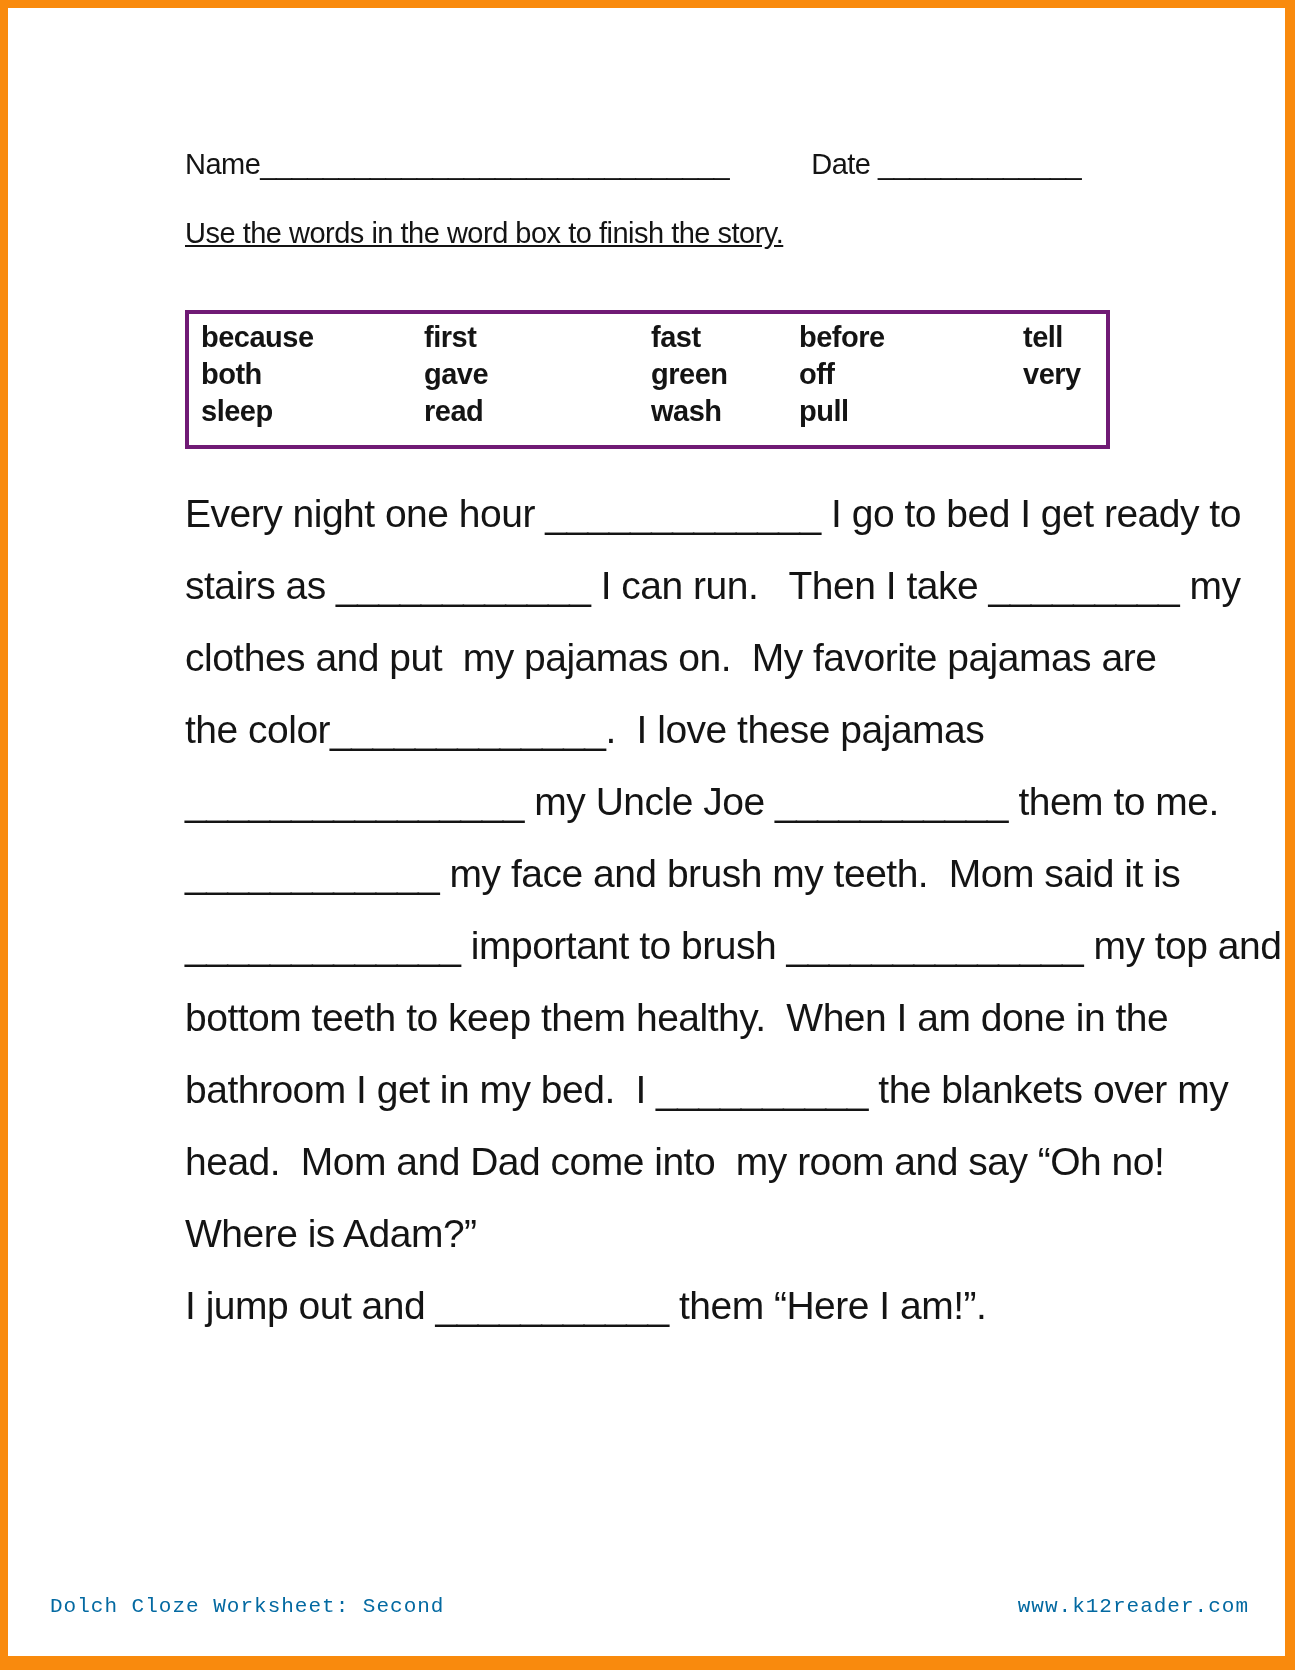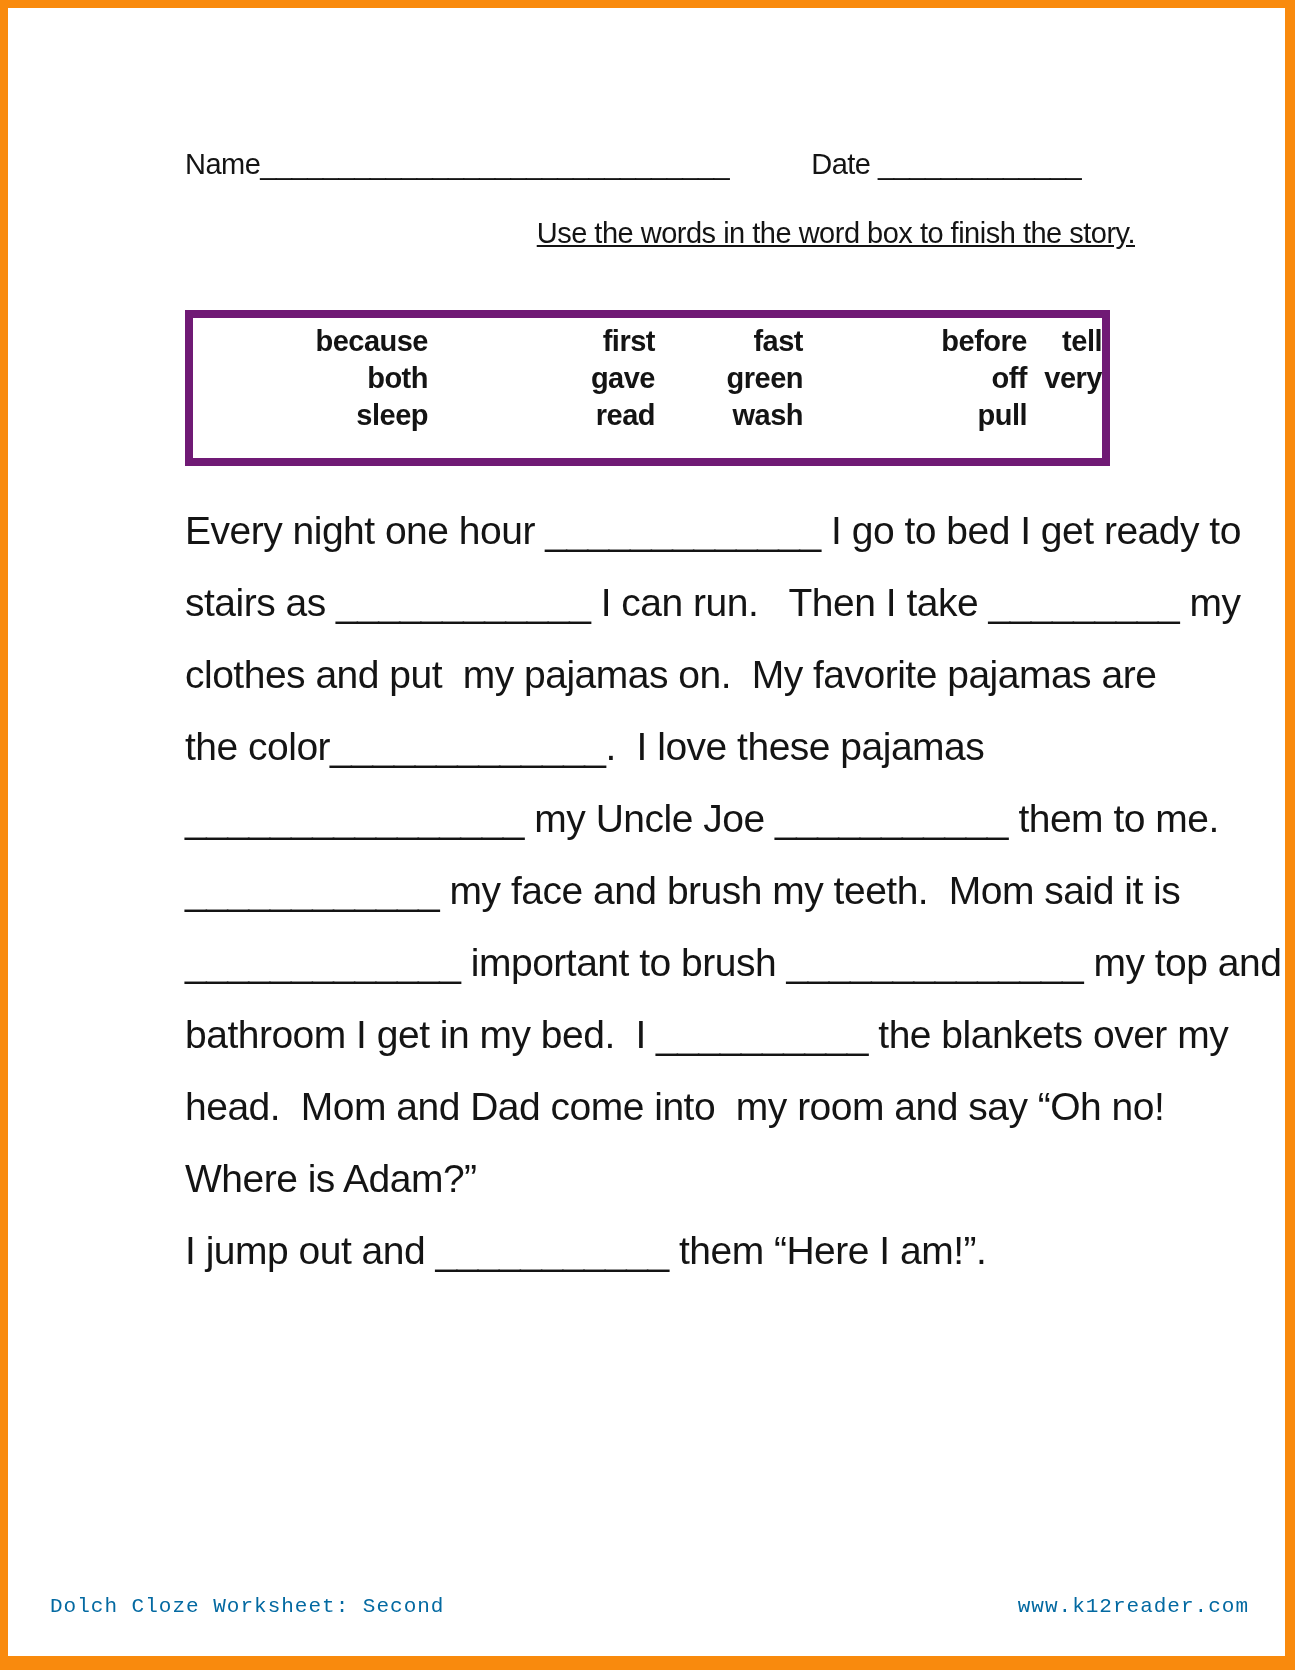--- a/index.html
+++ b/index.html
@@ -15,43 +15,42 @@
     width:100%;height:100%;
     background:#ffffff;
     font-family:"Liberation Sans","DejaVu Sans",sans-serif;
     color:#141414;
     overflow:hidden;
   }
   .main{
     position:absolute;
     left:177px;top:0;
     width:950px;
-    text-align:right;
   }
   .header-row{
     padding-top:140px;
     display:flex;
     align-items:baseline;
     font-size:29px;
     letter-spacing:-0.5px;
     white-space:pre;
   }
   .date-part{margin-left:82px;}
   .instruction{
     margin-top:36px;
     font-size:29px;
     letter-spacing:-0.5px;
     text-decoration:underline;
   }
   .word-box{
     margin-top:60px;
     box-sizing:border-box;
     width:925px;
-    border:8px solid #701a75;
-    padding:5px 0 24px 12px;
+    border:4px solid #701a75;
+    padding:5px 0 15px 12px;
     display:grid;
     grid-template-columns:223px 227px 148px 224px auto;
     font-size:29px;
     font-weight:bold;
     line-height:37px;
     letter-spacing:-0.5px;
   }
   .story{
     margin-top:10px;
   }
@@ -111,20 +110,21 @@
       </div>
 
       <div class="story">
         <div class="story-line"><span>Every night one hour _____________ I go to bed I get ready to</span></div>
         <div class="story-line"><span>stairs as ____________ I can run.   Then I take _________ my</span></div>
         <div class="story-line"><span>clothes and put  my pajamas on.  My favorite pajamas are</span></div>
         <div class="story-line"><span>the color_____________.  I love these pajamas</span></div>
         <div class="story-line"><span>________________ my Uncle Joe ___________ them to me.</span></div>
         <div class="story-line"><span>____________ my face and brush my teeth.  Mom said it is</span></div>
         <div class="story-line"><span>_____________ important to brush ______________ my top and</span></div>
+        <div class="story-line"><span>bottom teeth to keep them healthy.  When I am done in the</span></div>
         <div class="story-line"><span>bathroom I get in my bed.  I __________ the blankets over my</span></div>
         <div class="story-line"><span>head.  Mom and Dad come into  my room and say “Oh no!</span></div>
         <div class="story-line"><span>Where is Adam?”</span></div>
         <div class="story-line"><span>I jump out and ___________ them “Here I am!”.</span></div>
       </div>
 
     </div>
 
     <div class="footer">
       <span>Dolch Cloze Worksheet: Second</span>

